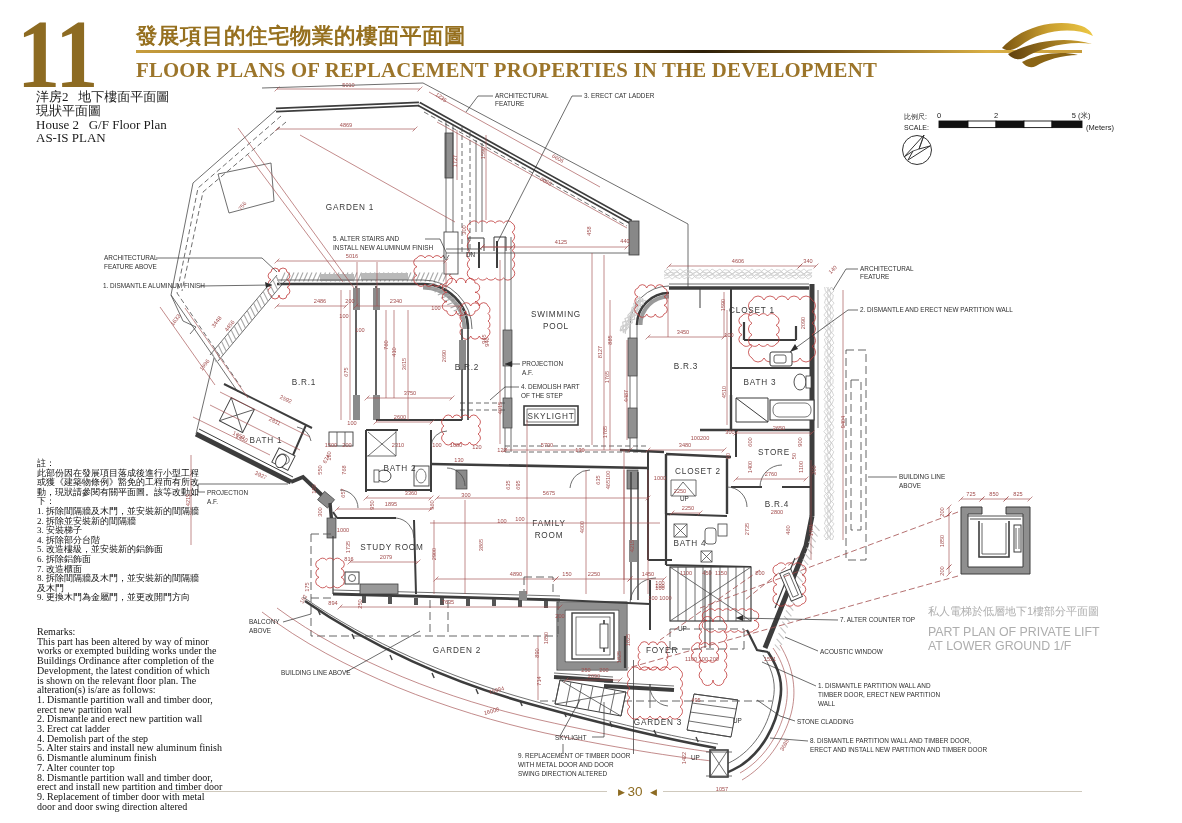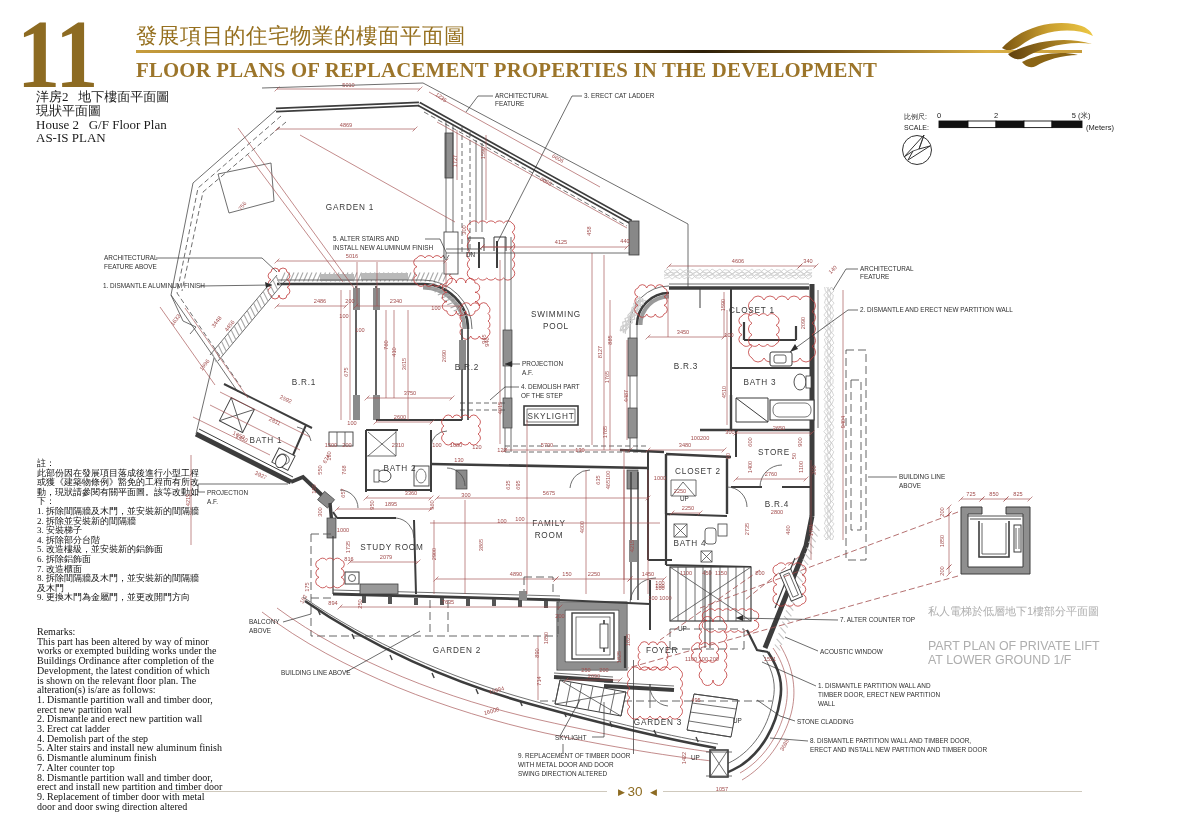--- a/index.html
+++ b/index.html
@@ -1,26 +1,26 @@
 <!DOCTYPE html>
 <html><head><meta charset="utf-8">
 <style>
 html,body{margin:0;padding:0;background:#fff;width:1182px;height:823px;overflow:hidden}
 body{position:relative;font-family:"Liberation Sans",sans-serif}
 .abs{position:absolute}
 #num{left:17px;top:-2px;font-family:"Liberation Serif",serif;font-size:98px;font-weight:bold;color:#8d6b22;transform:scaleX(0.88);transform-origin:0 0}
-#tc{left:136px;top:21px;font-family:"Liberation Serif",serif;font-size:21.5px;font-weight:normal;color:#96701f;letter-spacing:0.5px}
+#tc{left:136px;top:21px;font-family:"Liberation Serif",serif;font-size:21.5px;font-weight:bold;color:#96701f;letter-spacing:0.5px}
 #rule{left:136px;top:49.5px;width:946px;height:3.4px;background:linear-gradient(90deg,#c79d3d 0%,#9a7428 20%,#6b4d15 45%,#2e2008 60%,#7a5a1a 74%,#d9af45 90%,#c79d3d 100%)}
 #te{left:136px;top:58px;font-family:"Liberation Serif",serif;font-size:20.8px;font-weight:bold;color:#9c752a;letter-spacing:0.2px}
 #sub{left:36px;top:90px;font-family:"Liberation Serif",serif;font-size:13px;color:#1a1a1a;line-height:13.8px}
 #remc{left:37px;top:459px;font-family:"Liberation Serif",serif;font-size:9.0px;color:#111;line-height:9.6px;white-space:nowrap}
 #reme{left:37px;top:627px;font-family:"Liberation Serif",serif;font-size:10px;color:#111;line-height:9.7px;white-space:nowrap}
 #lift{left:928px;top:604px;color:#aeaeae}
 #lift .c{font-size:11px;letter-spacing:0px}
-#lift .e{font-size:12.4px;margin-top:20px;line-height:14.4px}
+#lift .e{font-size:12.4px;margin-top:6px;line-height:14.4px}
 svg text{font-family:"Liberation Sans",sans-serif}
 .red{stroke:#a24d4d;stroke-width:0.65;fill:none}
 .redd{stroke:#a24d4d;stroke-width:0.8;fill:none;stroke-dasharray:6 3}
 .rtx{fill:#a24d4d;font-size:5.6px;text-anchor:middle}
 .cl{stroke:#c03a3a;stroke-width:0.8;fill:none}
 .w{stroke:#3d3d3d;fill:none}
 .thin{stroke:#4a4a4a;stroke-width:0.8;fill:none}
 .dsh{stroke:#4a4a4a;stroke-width:0.8;fill:none;stroke-dasharray:5 3}
 .dsh2{stroke:#555;stroke-width:0.9;fill:none;stroke-dasharray:8 4}
 .lbl{fill:#3a3a3a;font-size:8.2px;letter-spacing:0.8px;text-anchor:middle}

